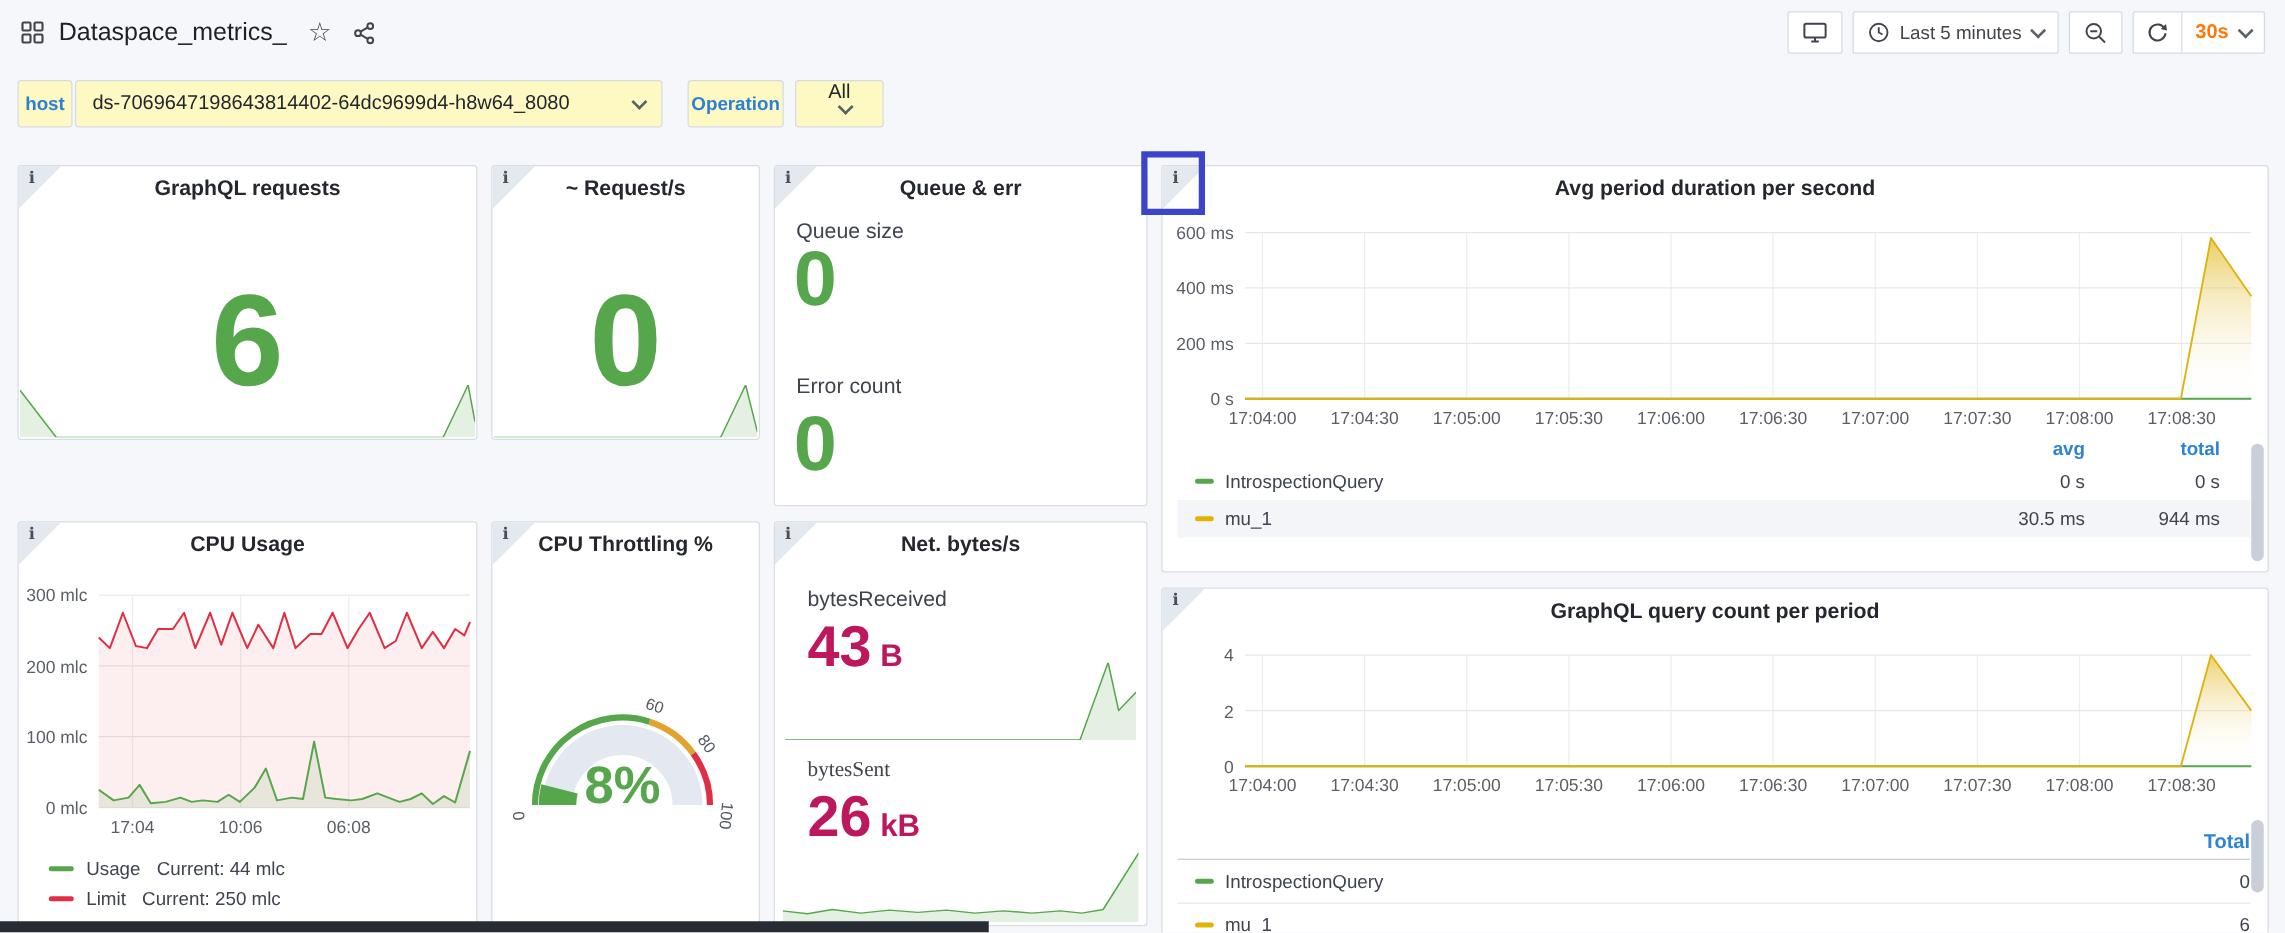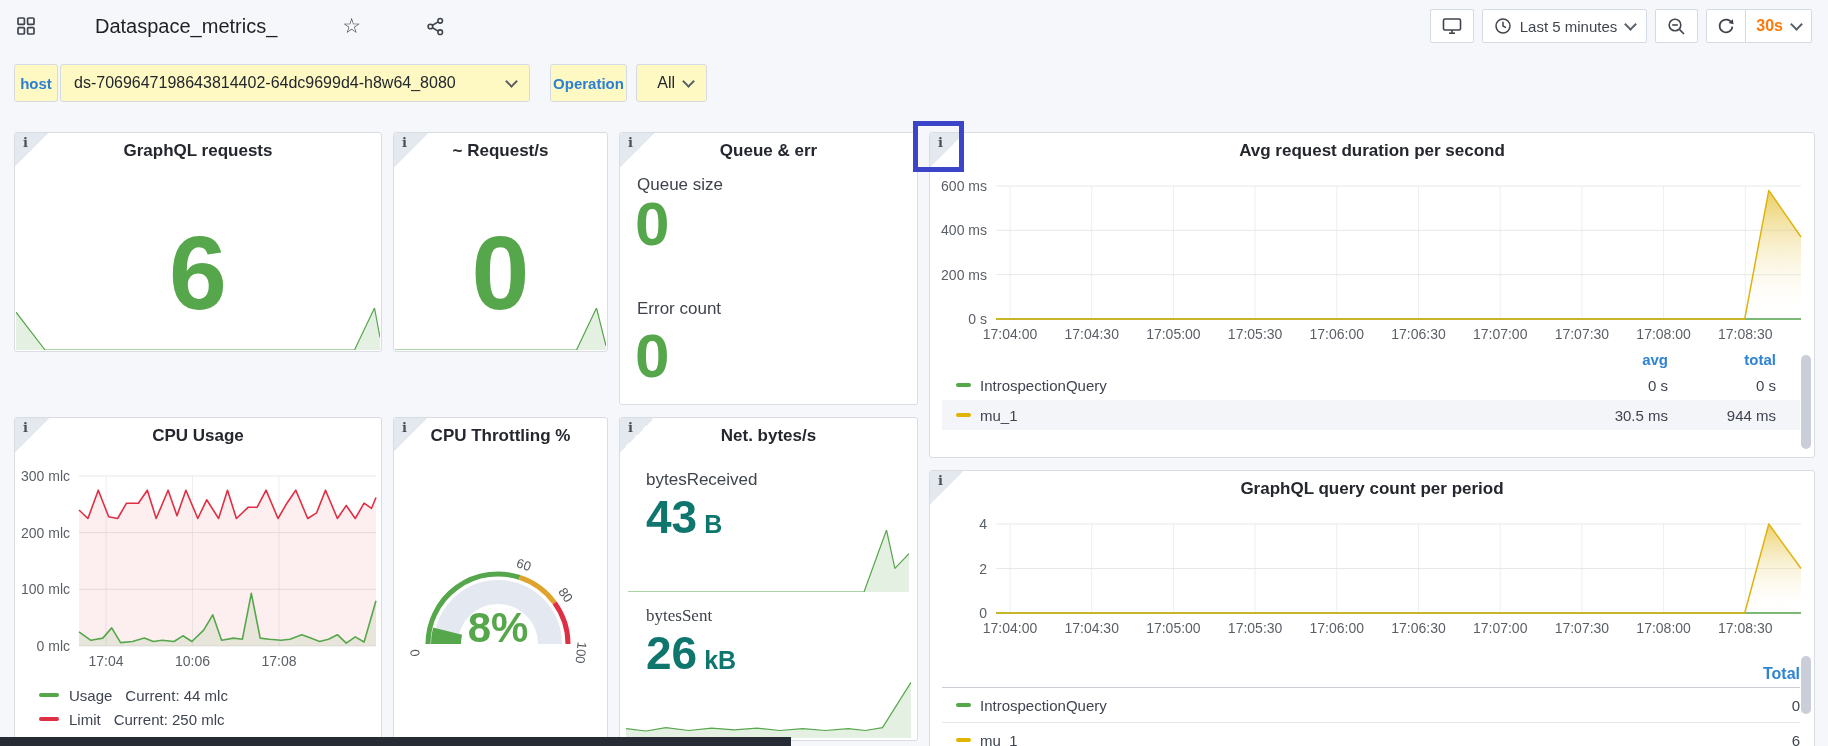--- a/index.html
+++ b/index.html
@@ -1,20 +1,20 @@
 <!DOCTYPE html>
 <html><head>
 <meta charset="utf-8">
 <style>
   html,body{margin:0;padding:0;}
   body{width:1828px;height:746px;position:relative;overflow:hidden;background:#f6f7fa;
        font-family:"Liberation Sans",sans-serif;color:#24282e;}
   .abs{position:absolute;}
   
-  .hdr-left{position:absolute;left:16px;top:0;height:52px;display:flex;align-items:center;gap:48px;}
+  .hdr-left{position:absolute;left:16px;top:0;height:52px;display:flex;align-items:center;}
   .hdr-title{font-size:20px;font-weight:500;color:#1d2126;margin-left:11px;}
   .hdr-ic{display:flex;align-items:center;justify-content:center;}
   .star{font-size:21px;color:#3f454d;margin-left:17px;cursor:pointer;}
   .hdr-right{position:absolute;right:16px;top:9px;display:flex;gap:8px;}
   .btn{height:34px;background:#fff;border:1px solid #d5dbe3;border-radius:2px;display:flex;
        align-items:center;padding:0 11px;color:#40454d;font-size:15px;box-sizing:border-box;}
   .btn-group{display:flex;height:34px;background:#fff;border:1px solid #d5dbe3;border-radius:2px;box-sizing:border-box;}
   .seg{display:flex;align-items:center;padding:0 10px;}
   .seg+.seg{border-left:1px solid #d5dbe3;}
   .orange{color:#ff780a;font-weight:bold;}
@@ -27,21 +27,21 @@
   
   .panel{position:absolute;background:#fff;border:1px solid #d9dde2;border-radius:3px;box-sizing:border-box;}
   .panel-title{position:absolute;top:8px;left:0;right:0;text-align:center;font-size:17px;
                font-weight:bold;color:#24272d;z-index:3;}
   .corner{position:absolute;top:0;left:0;width:34px;height:34px;z-index:4;
           background:linear-gradient(to bottom right,#e4e8ef 50%,rgba(0,0,0,0) 50%);border-top-left-radius:3px;}
   .corner span{position:absolute;top:2px;left:8px;font-family:"DejaVu Serif",serif;font-size:13px;
                font-weight:bold;color:#4c4f55;}
   .bignum{position:absolute;left:0;right:0;text-align:center;color:#56a64b;font-weight:bold;}
   .slabel{position:absolute;font-size:17px;color:#3e434c;}
-  .statline{position:absolute;display:flex;align-items:baseline;color:#0f766e;font-weight:bold;}
+  .statline{position:absolute;display:flex;align-items:baseline;color:#be185d;font-weight:bold;}
   .statnum{font-size:46px;}
   .statunit{font-size:25px;margin-left:7px;}
   .spark,.chart{position:absolute;overflow:hidden;}
   .chart{left:0;top:0;right:0;bottom:0;}
   .xtick{position:absolute;transform:translateX(-50%);font-size:14px;color:#5a5f66;white-space:nowrap;}
   .ytick{position:absolute;transform:translate(-100%,-50%);font-size:14px;color:#5a5f66;white-space:nowrap;}
   
   .sw{display:inline-block;width:15px;height:4px;border-radius:2px;margin-right:9px;flex:none;}
   .sw-g{background:#56a64b;} .sw-y{background:#e0b400;} .sw-r{background:#e02f44;}
   .legend4{position:absolute;left:12px;right:14px;top:215px;font-size:15px;color:#3f4450;}
@@ -139,21 +139,21 @@
     </div>
   </div>
 </div>
 
 <div class="box bluelab" style="left:14px;width:44px;">host</div>
 <div class="box" style="left:60px;width:470px;padding:0 13px;justify-content:space-between;">
   <span style="font-size:16px;color:#23272d;">ds-7069647198643814402-64dc9699d4-h8w64_8080</span>
   <span class="chev"></span>
 </div>
 <div class="box bluelab" style="left:550px;width:77px;">Operation</div>
-<div class="box" style="left:636px;width:71px;padding:0 13px;justify-content:flex-end;">
+<div class="box" style="left:636px;width:71px;padding:0 13px;justify-content:flex-start;flex-direction:column;">
   <span style="font-size:16px;color:#23272d;">All</span>
   <span class="chev"></span>
 </div>
 
 <div class="panel" style="left:14px;top:132px;width:368px;height:220px;">
   <div class="corner">
       <span>i</span>
     </div>
   <div class="panel-title">GraphQL requests</div>
   <div class="bignum" style="top:86px;font-size:104px;line-height:108px;">6</div>
@@ -189,21 +189,21 @@
   <div class="slabel" style="left:17px;top:42px;">Queue size</div>
   <div class="abs" style="left:15px;top:58px;font-size:62px;line-height:66px;font-weight:bold;color:#56a64b;">0</div>
   <div class="slabel" style="left:17px;top:166px;">Error count</div>
   <div class="abs" style="left:15px;top:190px;font-size:62px;line-height:66px;font-weight:bold;color:#56a64b;">0</div>
 </div>
 
 <div class="panel" style="left:929px;top:132px;width:886px;height:326px;">
   <div class="corner">
       <span>i</span>
     </div>
-  <div class="panel-title">Avg request duration per second</div>
+  <div class="panel-title">Avg period duration per second</div>
   <div class="chart">
       <svg width="884" height="324" style="position:absolute;left:0;top:0">
         <defs>
           <linearGradient id="grad0" x1="0" y1="0" x2="0" y2="1">
             <stop offset="0%" stop-color="rgba(223,179,15,0.65)"></stop>
             <stop offset="100%" stop-color="rgba(255,255,255,0)"></stop>
           </linearGradient>
         </defs>
         <line x1="80" y1="53" x2="80" y2="186" stroke="#eceef0" stroke-width="1"></line>
         <line x1="161.7" y1="53" x2="161.7" y2="186" stroke="#eceef0" stroke-width="1"></line>
@@ -279,21 +279,21 @@
         <line x1="64" y1="114.66666666666666" x2="361" y2="114.66666666666666" stroke="#e7e8eb" stroke-width="1"></line>
         <line x1="64" y1="171.33333333333331" x2="361" y2="171.33333333333331" stroke="#e7e8eb" stroke-width="1"></line>
         <line x1="64" y1="228" x2="361" y2="228" stroke="#e7e8eb" stroke-width="1"></line>
         <polygon points="64.0,92.0 72.9,100.5 83.3,72.2 93.7,98.8 102.6,100.5 111.5,85.2 123.4,85.2 132.3,72.2 141.2,100.5 153.1,72.2 162.0,97.7 170.9,72.2 182.8,100.5 191.7,81.8 203.6,100.5 212.5,72.2 221.4,100.5 233.3,89.2 242.2,89.2 251.1,72.2 263.0,100.5 271.9,85.2 280.8,72.2 292.7,100.5 301.6,94.8 310.5,72.2 322.4,100.5 331.3,87.5 340.2,100.5 349.1,85.2 356.5,90.3 361.0,79.5 361.0,228.0 64.0,228.0" fill="rgba(224,47,68,0.08)" stroke="none"></polygon>
         <polyline points="64.0,92.0 72.9,100.5 83.3,72.2 93.7,98.8 102.6,100.5 111.5,85.2 123.4,85.2 132.3,72.2 141.2,100.5 153.1,72.2 162.0,97.7 170.9,72.2 182.8,100.5 191.7,81.8 203.6,100.5 212.5,72.2 221.4,100.5 233.3,89.2 242.2,89.2 251.1,72.2 263.0,100.5 271.9,85.2 280.8,72.2 292.7,100.5 301.6,94.8 310.5,72.2 322.4,100.5 331.3,87.5 340.2,100.5 349.1,85.2 356.5,90.3 361.0,79.5" fill="none" stroke="#e02f44" stroke-width="1.6" stroke-linejoin="round"></polyline>
         <polygon points="64.0,213.8 75.9,222.3 87.8,220.1 96.7,209.9 105.6,224.6 117.5,223.5 129.3,220.1 138.3,223.5 147.2,222.3 159.0,223.5 167.9,217.8 176.9,223.5 188.7,212.1 197.7,196.8 206.6,222.3 218.4,220.1 227.4,221.2 236.3,175.3 245.2,220.1 254.1,221.2 266.0,222.3 274.9,221.2 286.8,216.7 295.7,220.1 304.6,223.5 313.5,221.2 322.4,216.7 331.3,225.2 340.2,218.9 349.1,224.0 361.0,182.7 361.0,228.0 64.0,228.0" fill="rgba(86,166,75,0.12)" stroke="none"></polygon>
         <polyline points="64.0,213.8 75.9,222.3 87.8,220.1 96.7,209.9 105.6,224.6 117.5,223.5 129.3,220.1 138.3,223.5 147.2,222.3 159.0,223.5 167.9,217.8 176.9,223.5 188.7,212.1 197.7,196.8 206.6,222.3 218.4,220.1 227.4,221.2 236.3,175.3 245.2,220.1 254.1,221.2 266.0,222.3 274.9,221.2 286.8,216.7 295.7,220.1 304.6,223.5 313.5,221.2 322.4,216.7 331.3,225.2 340.2,218.9 349.1,224.0 361.0,182.7" fill="none" stroke="#56a64b" stroke-width="1.6" stroke-linejoin="round"></polyline>
       </svg>
       <span class="xtick" style="left: 91px; top: 235px;">17:04</span>
       <span class="xtick" style="left: 177.5px; top: 235px;">10:06</span>
-      <span class="xtick" style="left: 264px; top: 235px;">17:08</span>
+      <span class="xtick" style="left: 264px; top: 235px;">06:08</span>
       <span class="ytick" style="left: 55px; top: 58px;">300 mlc</span>
       <span class="ytick" style="left: 55px; top: 114.667px;">200 mlc</span>
       <span class="ytick" style="left: 55px; top: 171.333px;">100 mlc</span>
       <span class="ytick" style="left: 55px; top: 228px;">0 mlc</span>
     </div>
   <div class="cpu-leg" style="top:267px;">
     <span class="sw sw-g"></span>
     <span class="lname">Usage</span>
     <span>Current: 44 mlc</span>
   </div>

